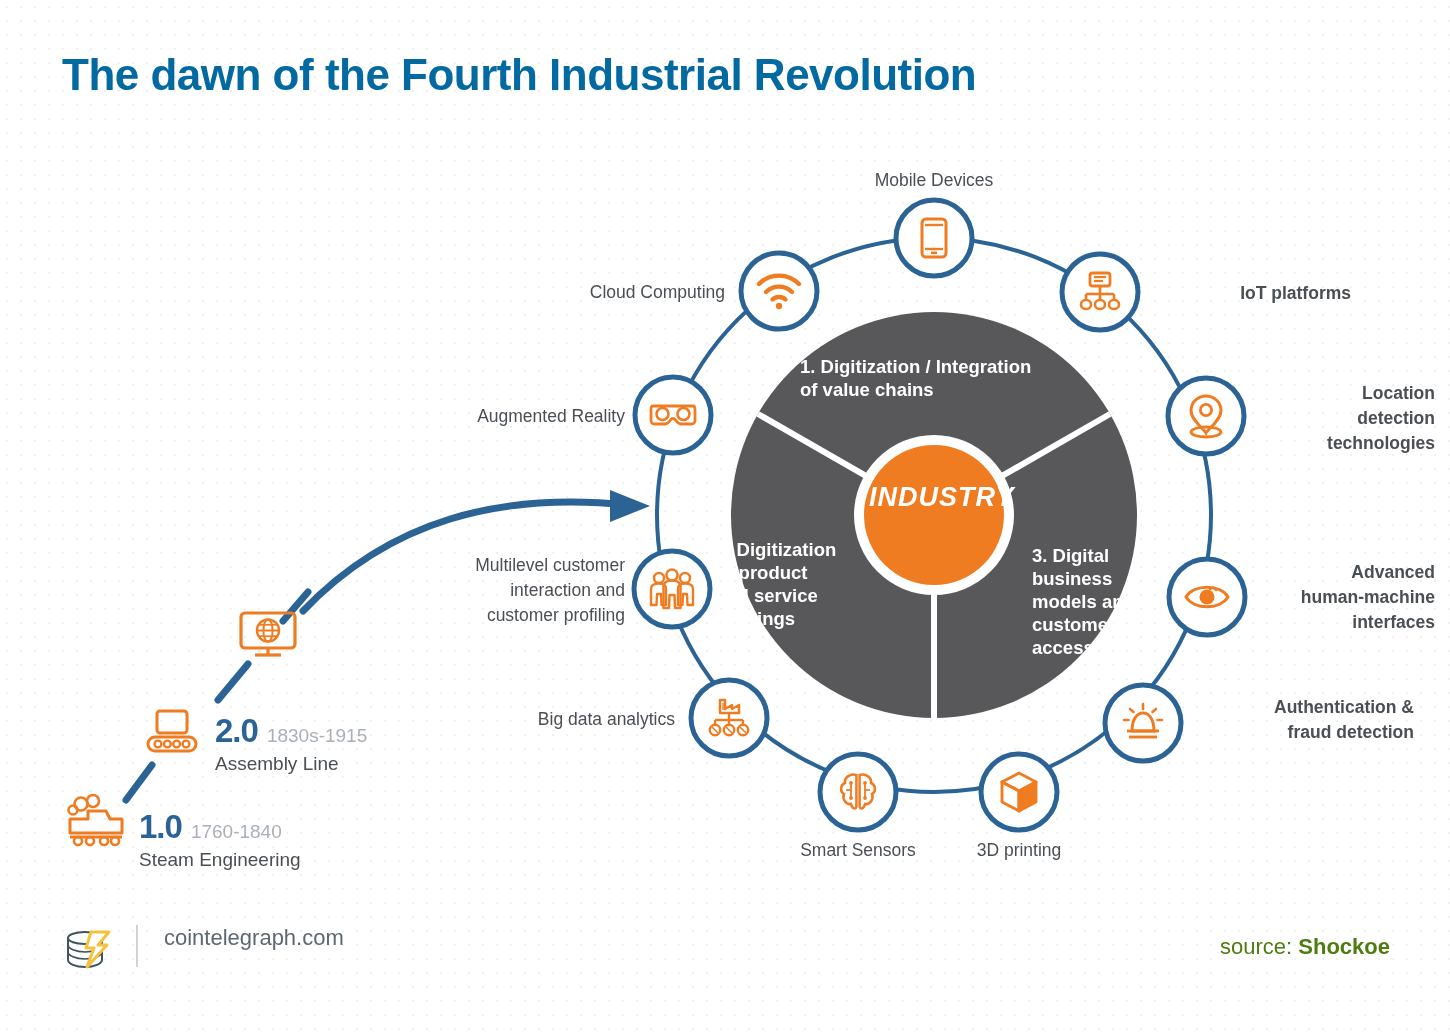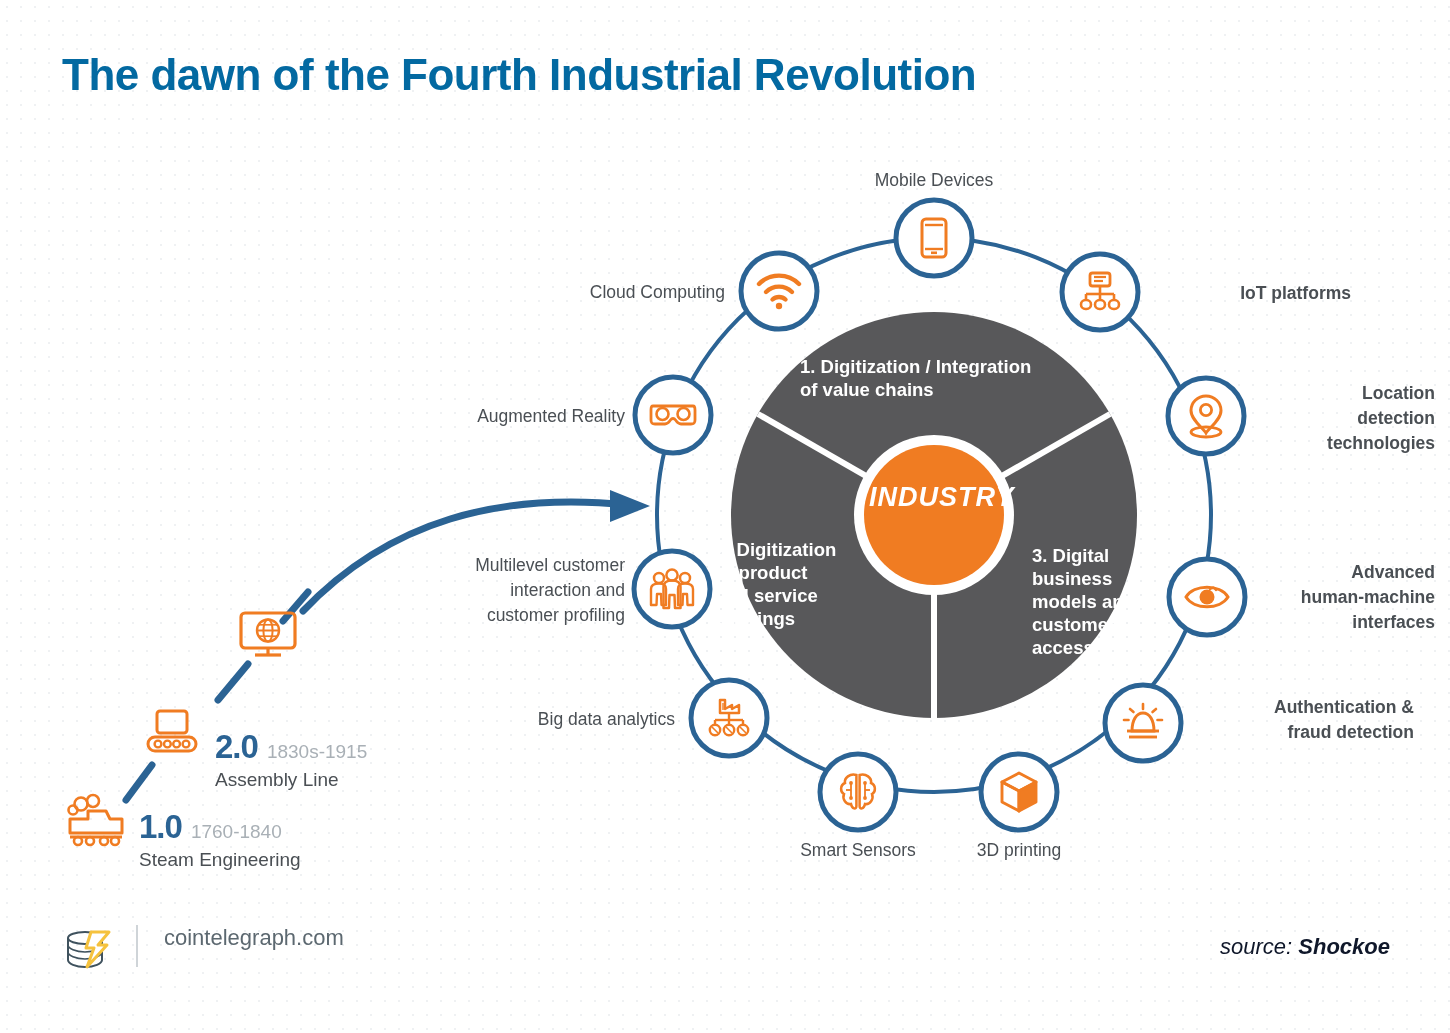--- a/index.html
+++ b/index.html
@@ -34,21 +34,21 @@
   
   .tl-era{position:absolute;}
   .tl-num{color:#2b6394;font-size:33px;font-weight:bold;letter-spacing:-1px;display:inline-block;vertical-align:baseline;}
   .tl-years{color:#a9b0b6;font-size:19px;display:inline-block;margin-left:9px;vertical-align:baseline;}
   .tl-desc{color:#4a4f54;font-size:19px;line-height:24px;margin-top:2px;white-space:pre-line;}
 
   
   #footer-left{position:absolute;left:62px;top:925px;display:flex;align-items:flex-start;}
   #footer-div{width:2px;height:42px;background:#cfd4d8;margin:0 26px;}
   #footer-site{color:#5c6870;font-size:22px;}
-  #footer-source{position:absolute;right:60px;top:934px;font-size:22px;color:#0f172a;font-style:italic;margin-left:8px;}
+  #footer-source{position:absolute;right:60px;top:934px;font-size:22px;color:#4d7c0f;margin-left:8px;}
   #footer-source b{font-weight:bold;}
 
   
   .sector-txt{position:absolute;color:#ffffff;font-size:18.5px;font-weight:bold;line-height:23px;white-space:pre-line;}
   #center-industry{position:absolute;color:#fff;font-style:italic;font-weight:bold;font-size:27px;letter-spacing:1px;}
   #center-num{position:absolute;color:#fff;font-style:italic;font-weight:bold;font-size:59px;letter-spacing:-2px;}
 </style>
 </head>
 <body>
 
@@ -340,21 +340,21 @@
 <div class="lbl r" style="left:410px;top:553px;width:215px;">Multilevel customer
 interaction and
 customer profiling</div>
 <div class="lbl r" style="left:410px;top:404px;width:215px;">Augmented Reality</div>
 <div class="lbl r" style="left:495px;top:280px;width:230px;">Cloud Computing</div>
 
 <div class="tl-era" style="left:139px;top:808px;">
   <span class="tl-num">1.0</span><span class="tl-years">1760-1840</span>
   <div class="tl-desc">Steam Engineering</div>
 </div>
-<div class="tl-era" style="left:215px;top:712px;margin-top:16px;">
+<div class="tl-era" style="left:215px;top:712px;">
   <span class="tl-num">2.0</span><span class="tl-years">1830s-1915</span>
   <div class="tl-desc">Assembly Line</div>
 </div>
 
 </div>
 
 <div id="footer-left">
   <div style="width:48px;height:48px;"></div>
   <div id="footer-div"></div>
   <div id="footer-site">cointelegraph.com</div>

